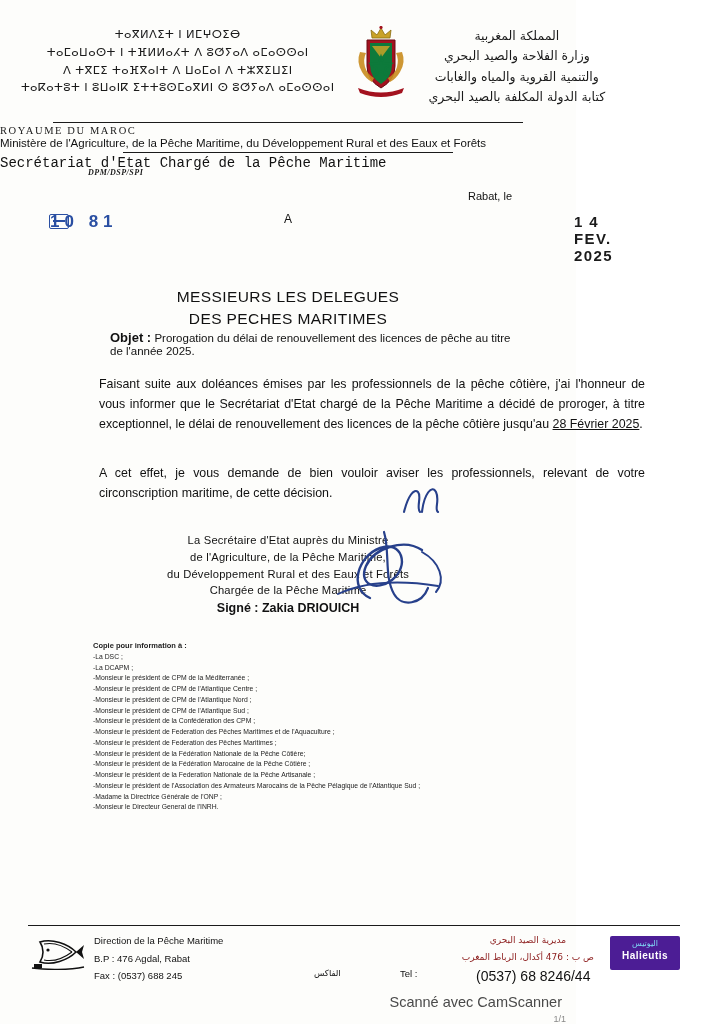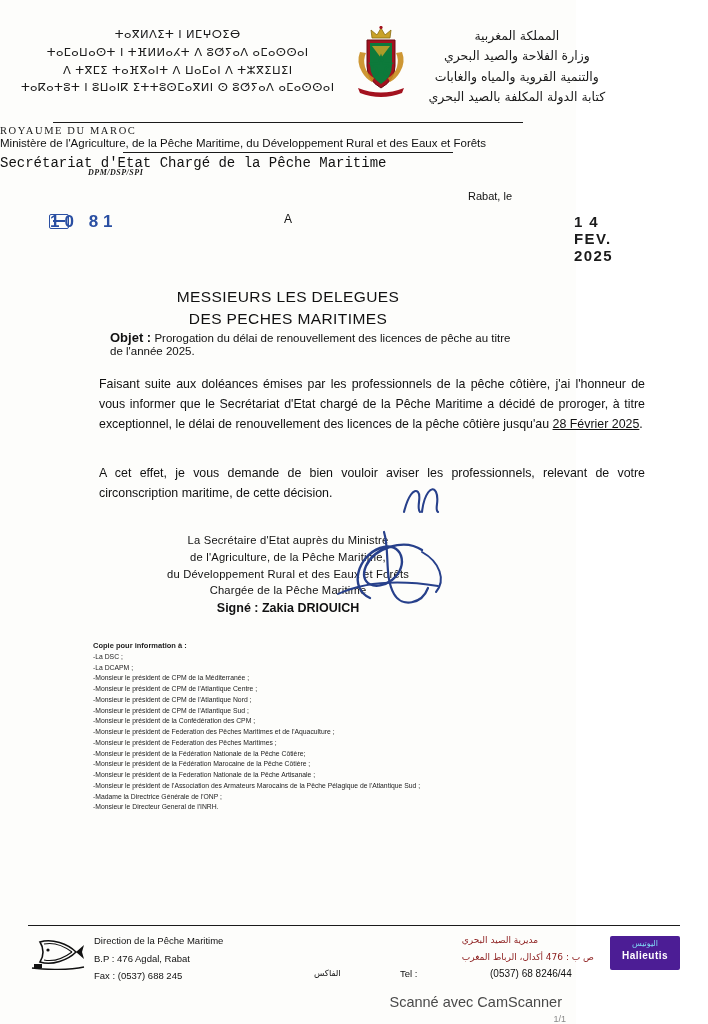--- a/index.html
+++ b/index.html
@@ -280,43 +280,43 @@
     left: 66px; top: 2px;
     font-size: 9.5px;
     line-height: 1.85;
     color: #111;
   }
   .footer-text .ttl { font-weight: normal; }
   .footer-ar {
     position: absolute;
     right: 86px; top: 2px;
     direction: rtl;
-    text-align: left;
+    text-align: center;
     font-family: "DejaVu Sans", sans-serif;
     font-size: 9px;
     line-height: 1.9;
     color: #8b1a1a;
   }
   .footer-fax-ar {
     position: absolute;
     left: 286px; top: 38px;
     font-family: "DejaVu Sans", sans-serif;
     font-size: 8.5px;
     color: #111;
   }
   .footer-tel {
     position: absolute;
     left: 372px; top: 38px;
     font-size: 9.5px;
     color: #111;
   }
   .footer-tel2 {
     position: absolute;
-    left: 462px; top: 38px;
-    font-size: 10px;
+    left: 448px; top: 38px;
+    font-size: 14px;
     color: #111;
   }
   .halieutis {
     position: absolute;
     right: 0; top: 6px;
     width: 70px; height: 34px;
     background: #4c1d95;
     border-radius: 2px;
     color: #ffffff;
     text-align: center;

